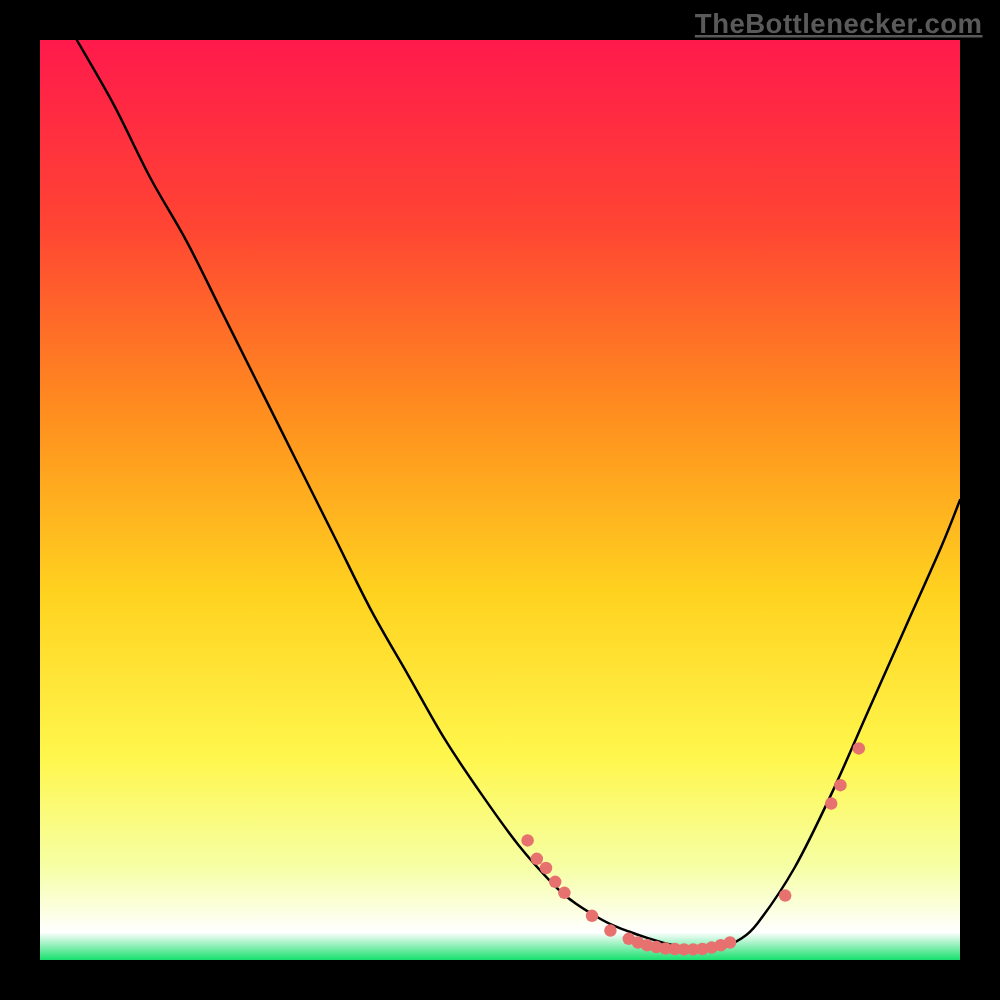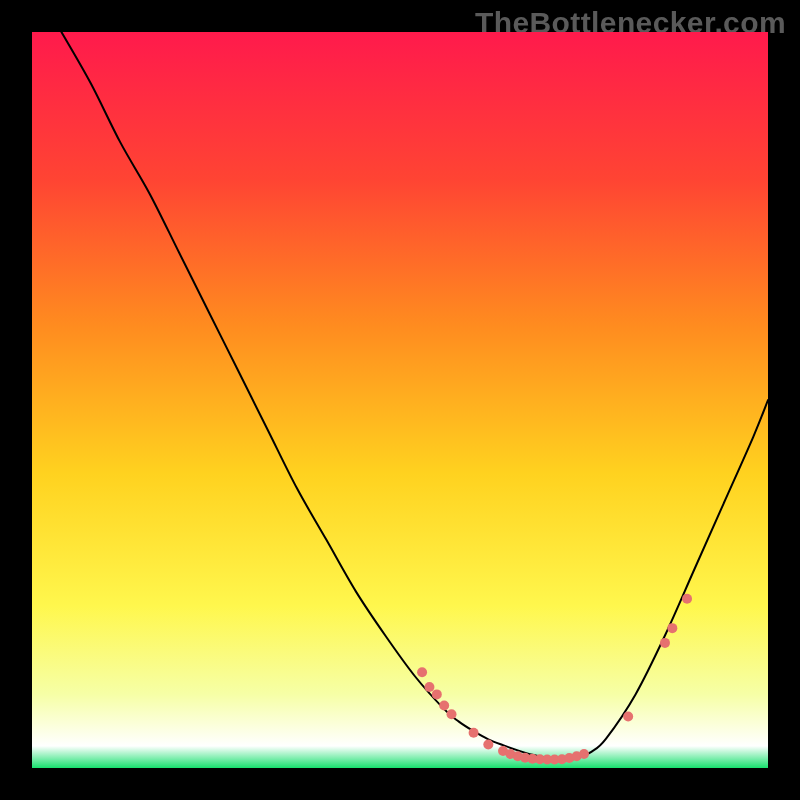--- a/index.html
+++ b/index.html
@@ -13,23 +13,24 @@
   .stage {
     position: relative;
     width: 800px;
     height: 800px;
   }
   .attribution {
     position: absolute;
     top: 6px;
     right: 14px;
     color: #5a5a5a;
-    font-size: 30px;
+    font-size: 22px;
     font-weight: 600;
     letter-spacing: 0.4px;
+    text-decoration: underline;
   }
   .plot-area {
     position: absolute;
     left: 32px;
     top: 32px;
     width: 736px;
     height: 736px;
     overflow: hidden;
   }
   svg.chart {

